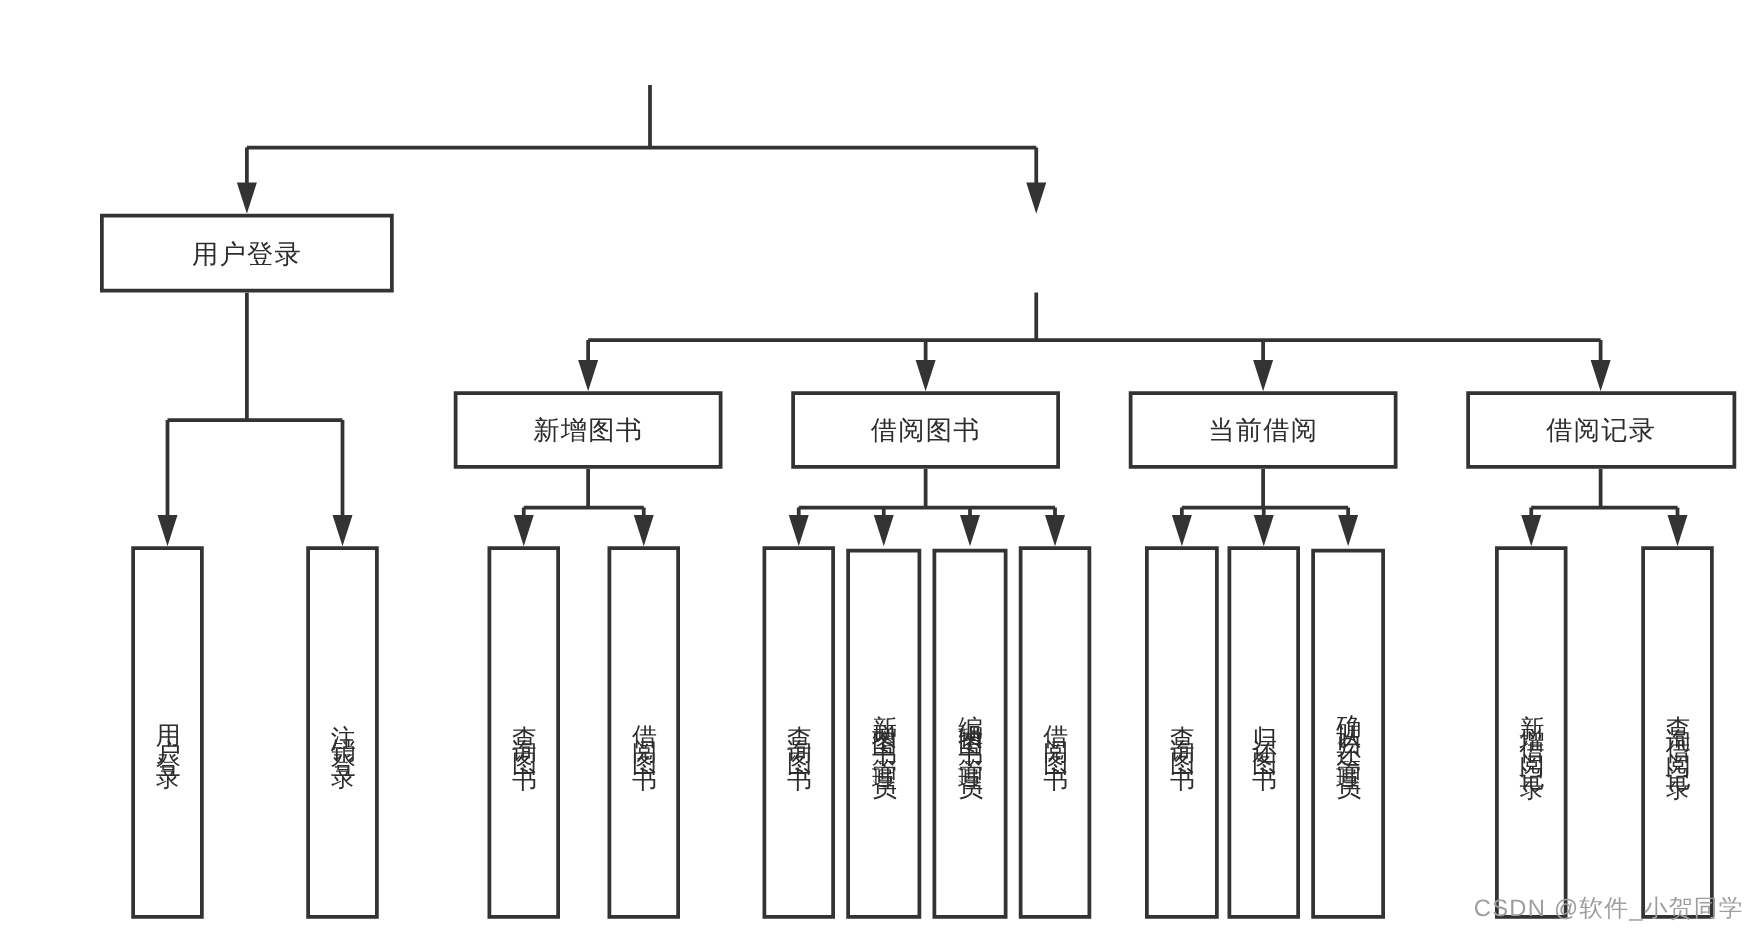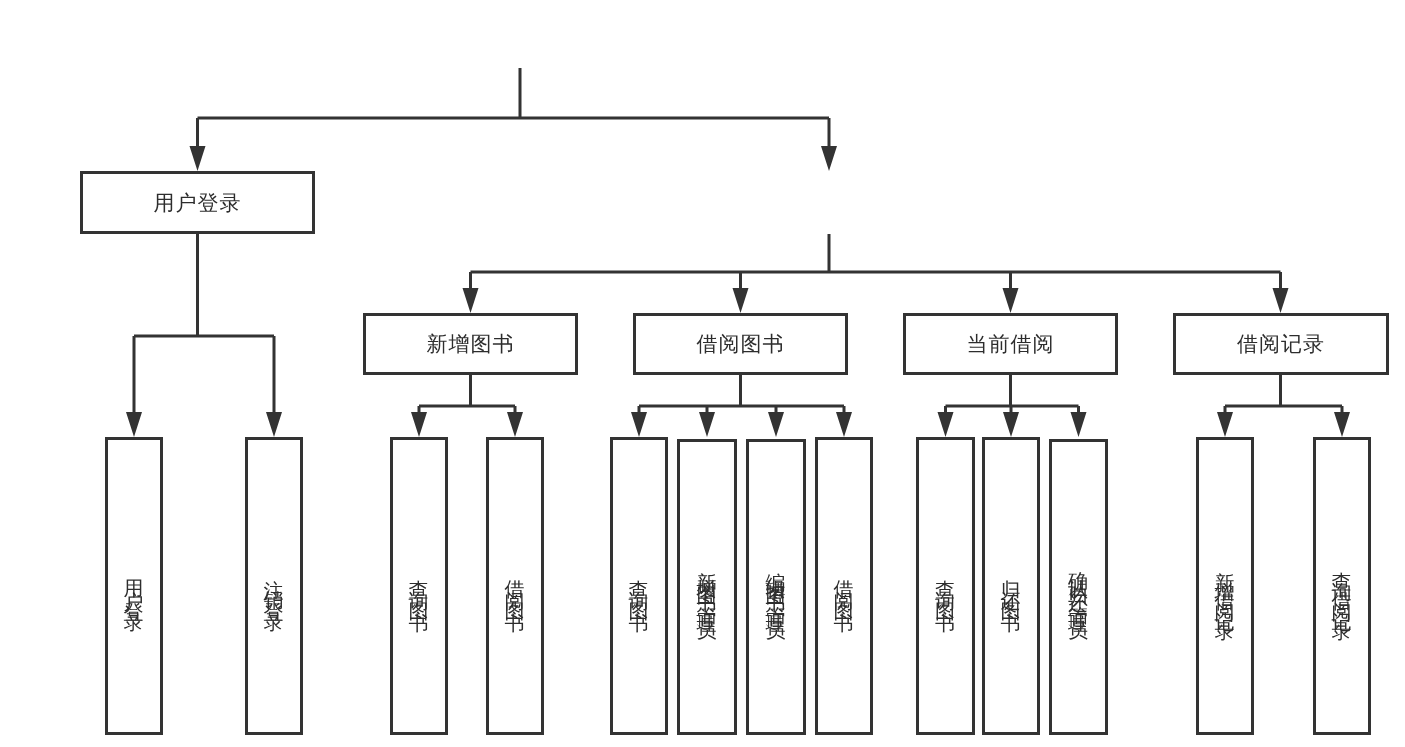--- a/index.html
+++ b/index.html
@@ -130,14 +130,15 @@
     <span class="label">确认归还（管理员）</span>
   </div>
 
   <div class="box v med" style="left:1196px;top:437px;width:58px;height:298px">
     <span class="label">新增借阅记录</span>
   </div>
   <div class="box v med" style="left:1313px;top:437px;width:58px;height:298px">
     <span class="label">查询借阅记录</span>
   </div>
 
+  <div class="watermark">CSDN @软件_小贺同学</div>
 
 </div>
 
 </body></html>

